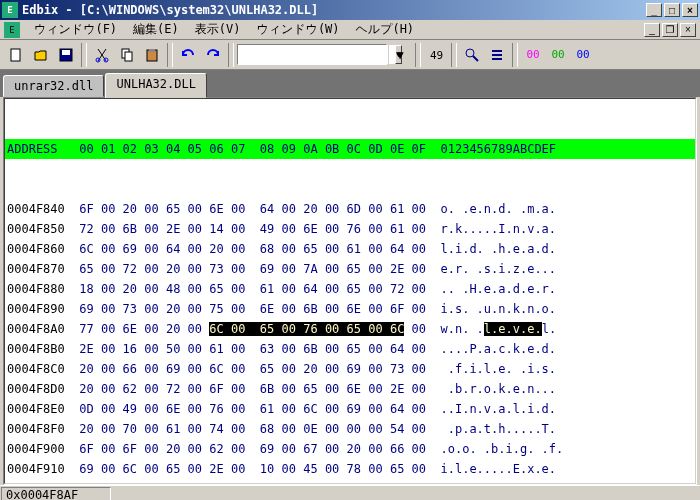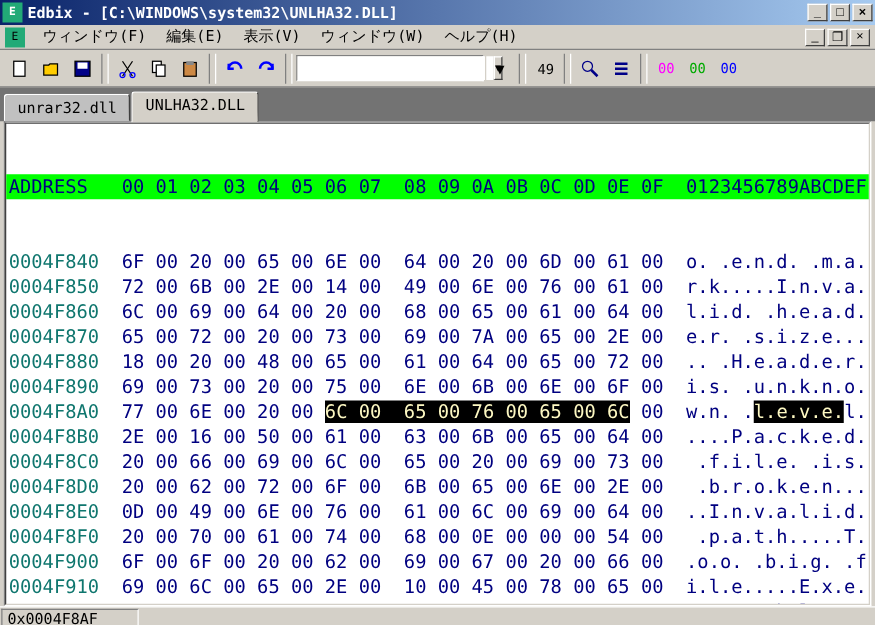--- a/index.html
+++ b/index.html
@@ -16,24 +16,24 @@
 .tbtn { width:24px; height:24px; border:1px solid #d4d0c8; display:flex; align-items:center; justify-content:center; cursor:default; }
 .tsep { width:6px; height:24px; border-left:1px solid #808080; border-right:1px solid #fff; margin:0 2px; }
 .combo { width:150px; height:21px; background:#fff; border:1px solid; border-color:#808080 #fff #fff #808080; display:flex; }
 .combo input { flex:1; border:0; outline:0; background:#fff; font-family:inherit; font-size:12px; padding:0 2px; }
 .combo .cbtn { width:16px; background:#d4d0c8; border:1px solid; border-color:#fff #404040 #404040 #fff; display:flex; align-items:center; justify-content:center; font-size:8px; }
 .tabs { background:#737373; padding:3px 3px 0 3px; display:flex; }
 .tab { padding:3px 10px; background:#d4d0c8; border:1px solid; border-color:#fff #404040 transparent #fff; border-radius:3px 3px 0 0; margin-right:1px; cursor:default; position:relative; }
 .tab.active { background:#d4d0c8; z-index:2; border-bottom:1px solid #d4d0c8; margin-bottom:-1px; padding-bottom:4px; }
 .tab.inactive { background:#c0c0c0; margin-top:2px; }
 .hexpane { background:#fff; border:1px solid; border-color:#808080 #fff #fff #808080; margin:0 3px; height:388px; position:relative; overflow:hidden; }
-.hexinner { border:1px solid; border-color:#404040 #d4d0c8 #d4d0c8 #404040; height:100%; font-family:"MS Gothic",monospace; font-size:15px; line-height:20px; white-space:pre; overflow:auto; }
+.hexinner { border:1px solid; border-color:#404040 #d4d0c8 #d4d0c8 #404040; height:100%; font-family:"MS Gothic",monospace; font-size:12px; line-height:20px; white-space:pre; overflow:auto; }
 .hexhead { background:#00ff00; color:#000080; padding:0 2px; }
 .hexrow { padding:0 2px; color:#000080; }
-.hexrow .addr { color:#0f766e; }
+.hexrow .addr { color:#000000; }
 .sel { background:#000; color:#fef9c3; }
 .sb { height:16px; background:#d4d0c8; border-top:1px solid #fff; display:flex; padding:1px;flex-direction:column; }
 .sbcell { border:1px solid; border-color:#808080 #fff #fff #808080; padding:0 4px; margin-right:1px; font-family:"MS Gothic",monospace; display:flex; align-items:center; }
 svg { width:16px; height:16px; }
 </style>
 </head>
 <body>
 
 <div class="titlebar">
   <span class="icon">E</span>

